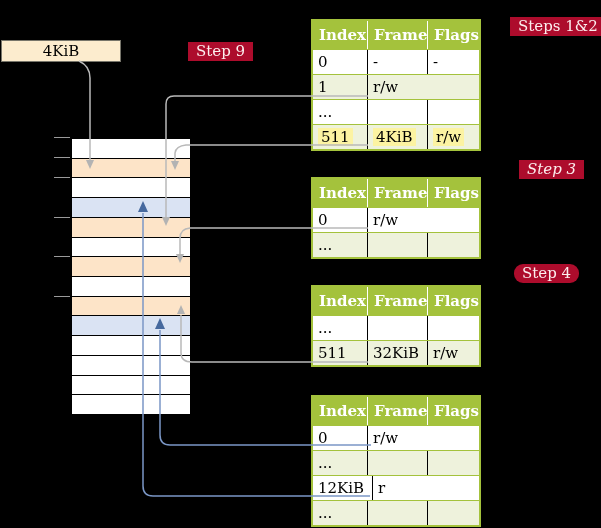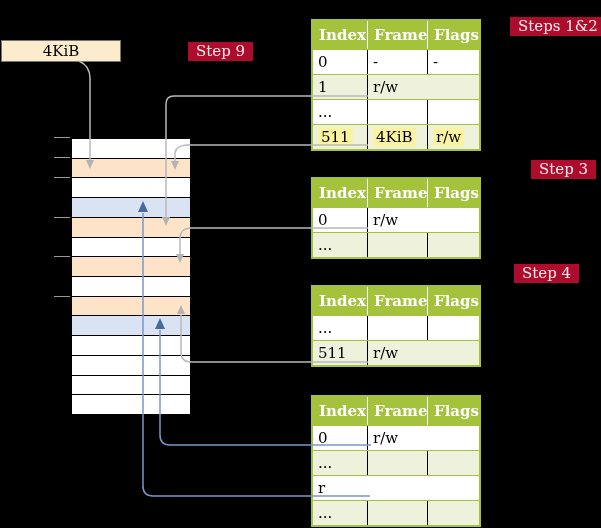--- a/index.html
+++ b/index.html
@@ -14,22 +14,22 @@
     background:#fcecce;border:1px solid #77756a;
     color:#000;font-size:15px;text-align:center;line-height:20px;
   }
   
   .badge{
     position:absolute;height:19px;line-height:19px;padding:0 8px;
     background:#ad0c2c;color:#fceeee;font-size:15px;white-space:nowrap;
   }
   #badge-step0{left:188px;top:42px;}
   #badge-steps12{left:510px;top:17px;}
-  #badge-step3{left:531px;top:160px;}
-  #badge-step4{left:514px;top:264px;}
+  #badge-step3{left:519px;top:160px;font-style:italic;}
+  #badge-step4{left:514px;top:264px;border-radius:9px;}
   
   #memory-stack{
     position:absolute;left:71px;top:138px;width:118px;height:275px;
     border:1px solid #000;display:flex;flex-direction:column;
   }
   .srow{flex:1;border-bottom:1px solid #000;}
   .srow:last-child{border-bottom:none;}
   .tick{position:absolute;left:54px;width:16px;height:1px;background:#9a9a9a;}
   
   .ptable{
@@ -139,39 +139,41 @@
         <div class="th c1">Frame</div>
         <div class="th c2">Flags</div>
       </div>
       <div class="trow">
         <div class="tcell c0">...</div>
         <div class="tcell c1"></div>
         <div class="tcell c2"></div>
       </div>
       <div class="trow green">
         <div class="tcell c0">511</div>
+        <div class="tcell c1">32KiB</div>
         <div class="tcell c2">r/w</div>
       </div>
     </div>
   <div class="ptable" id="table4">
       <div class="thead">
         <div class="th c0">Index</div>
         <div class="th c1">Frame</div>
         <div class="th c2">Flags</div>
       </div>
       <div class="trow">
         <div class="tcell c0">0</div>
         <div class="tcell c2">r/w</div>
       </div>
       <div class="trow green">
         <div class="tcell c0">...</div>
         <div class="tcell c1"></div>
         <div class="tcell c2"></div>
       </div>
       <div class="trow">
+        <div class="tcell c1">12KiB</div>
         <div class="tcell c2">r</div>
       </div>
       <div class="trow green">
         <div class="tcell c0">...</div>
         <div class="tcell c1"></div>
         <div class="tcell c2"></div>
       </div>
     </div>
 
   <svg id="connectors" width="601" height="528" viewBox="0 0 601 528">

